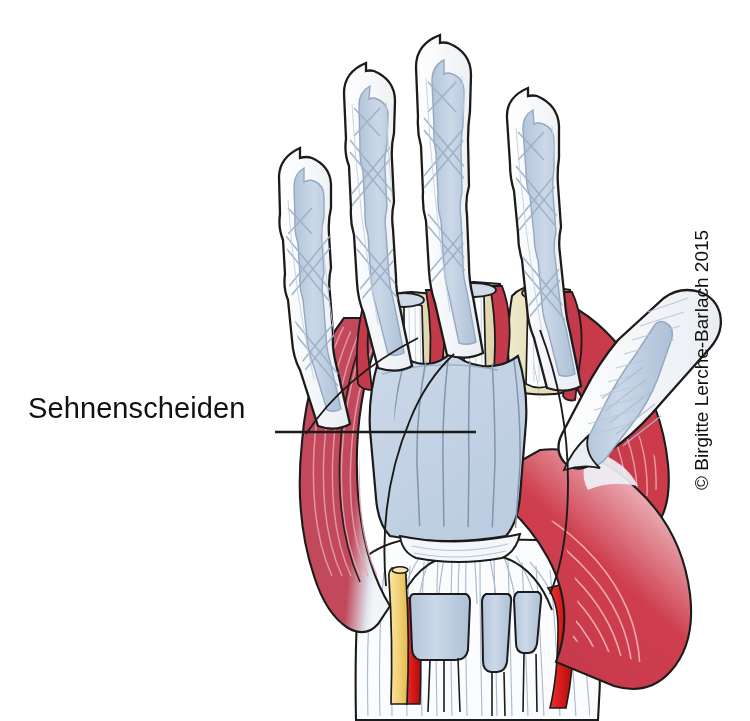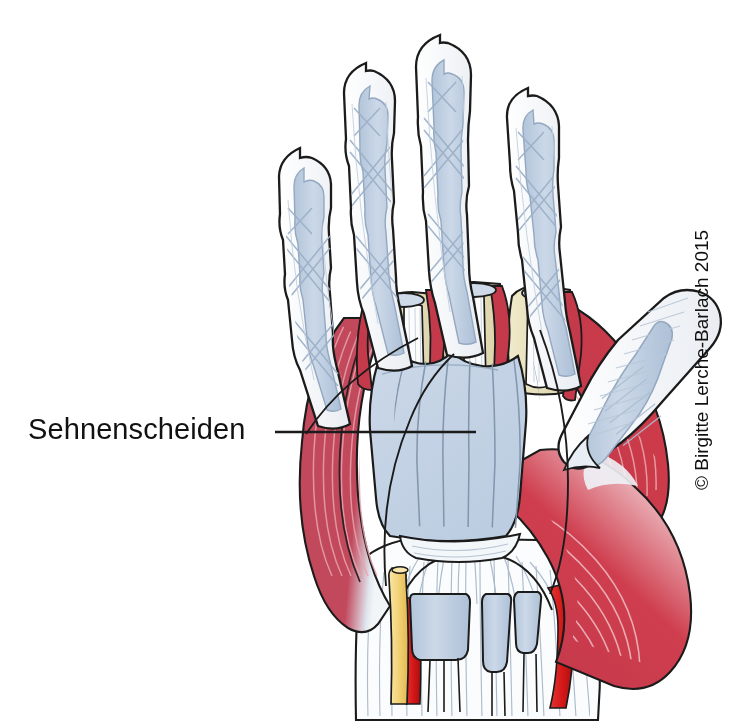--- a/index.html
+++ b/index.html
@@ -21,21 +21,21 @@
   #figure {
     position: absolute;
     left: 0;
     top: 0;
     width: 750px;
     height: 721px;
   }
   .label-text {
     position: absolute;
     left: 28px;
-    top: 413px;
+    top: 392px;
     font-family: "Liberation Sans", sans-serif;
     font-size: 29px;
     color: #111111;
     letter-spacing: 0.1px;
     white-space: nowrap;
   }
   .copyright {
     position: absolute;
     left: 691px;
     top: 420px;

